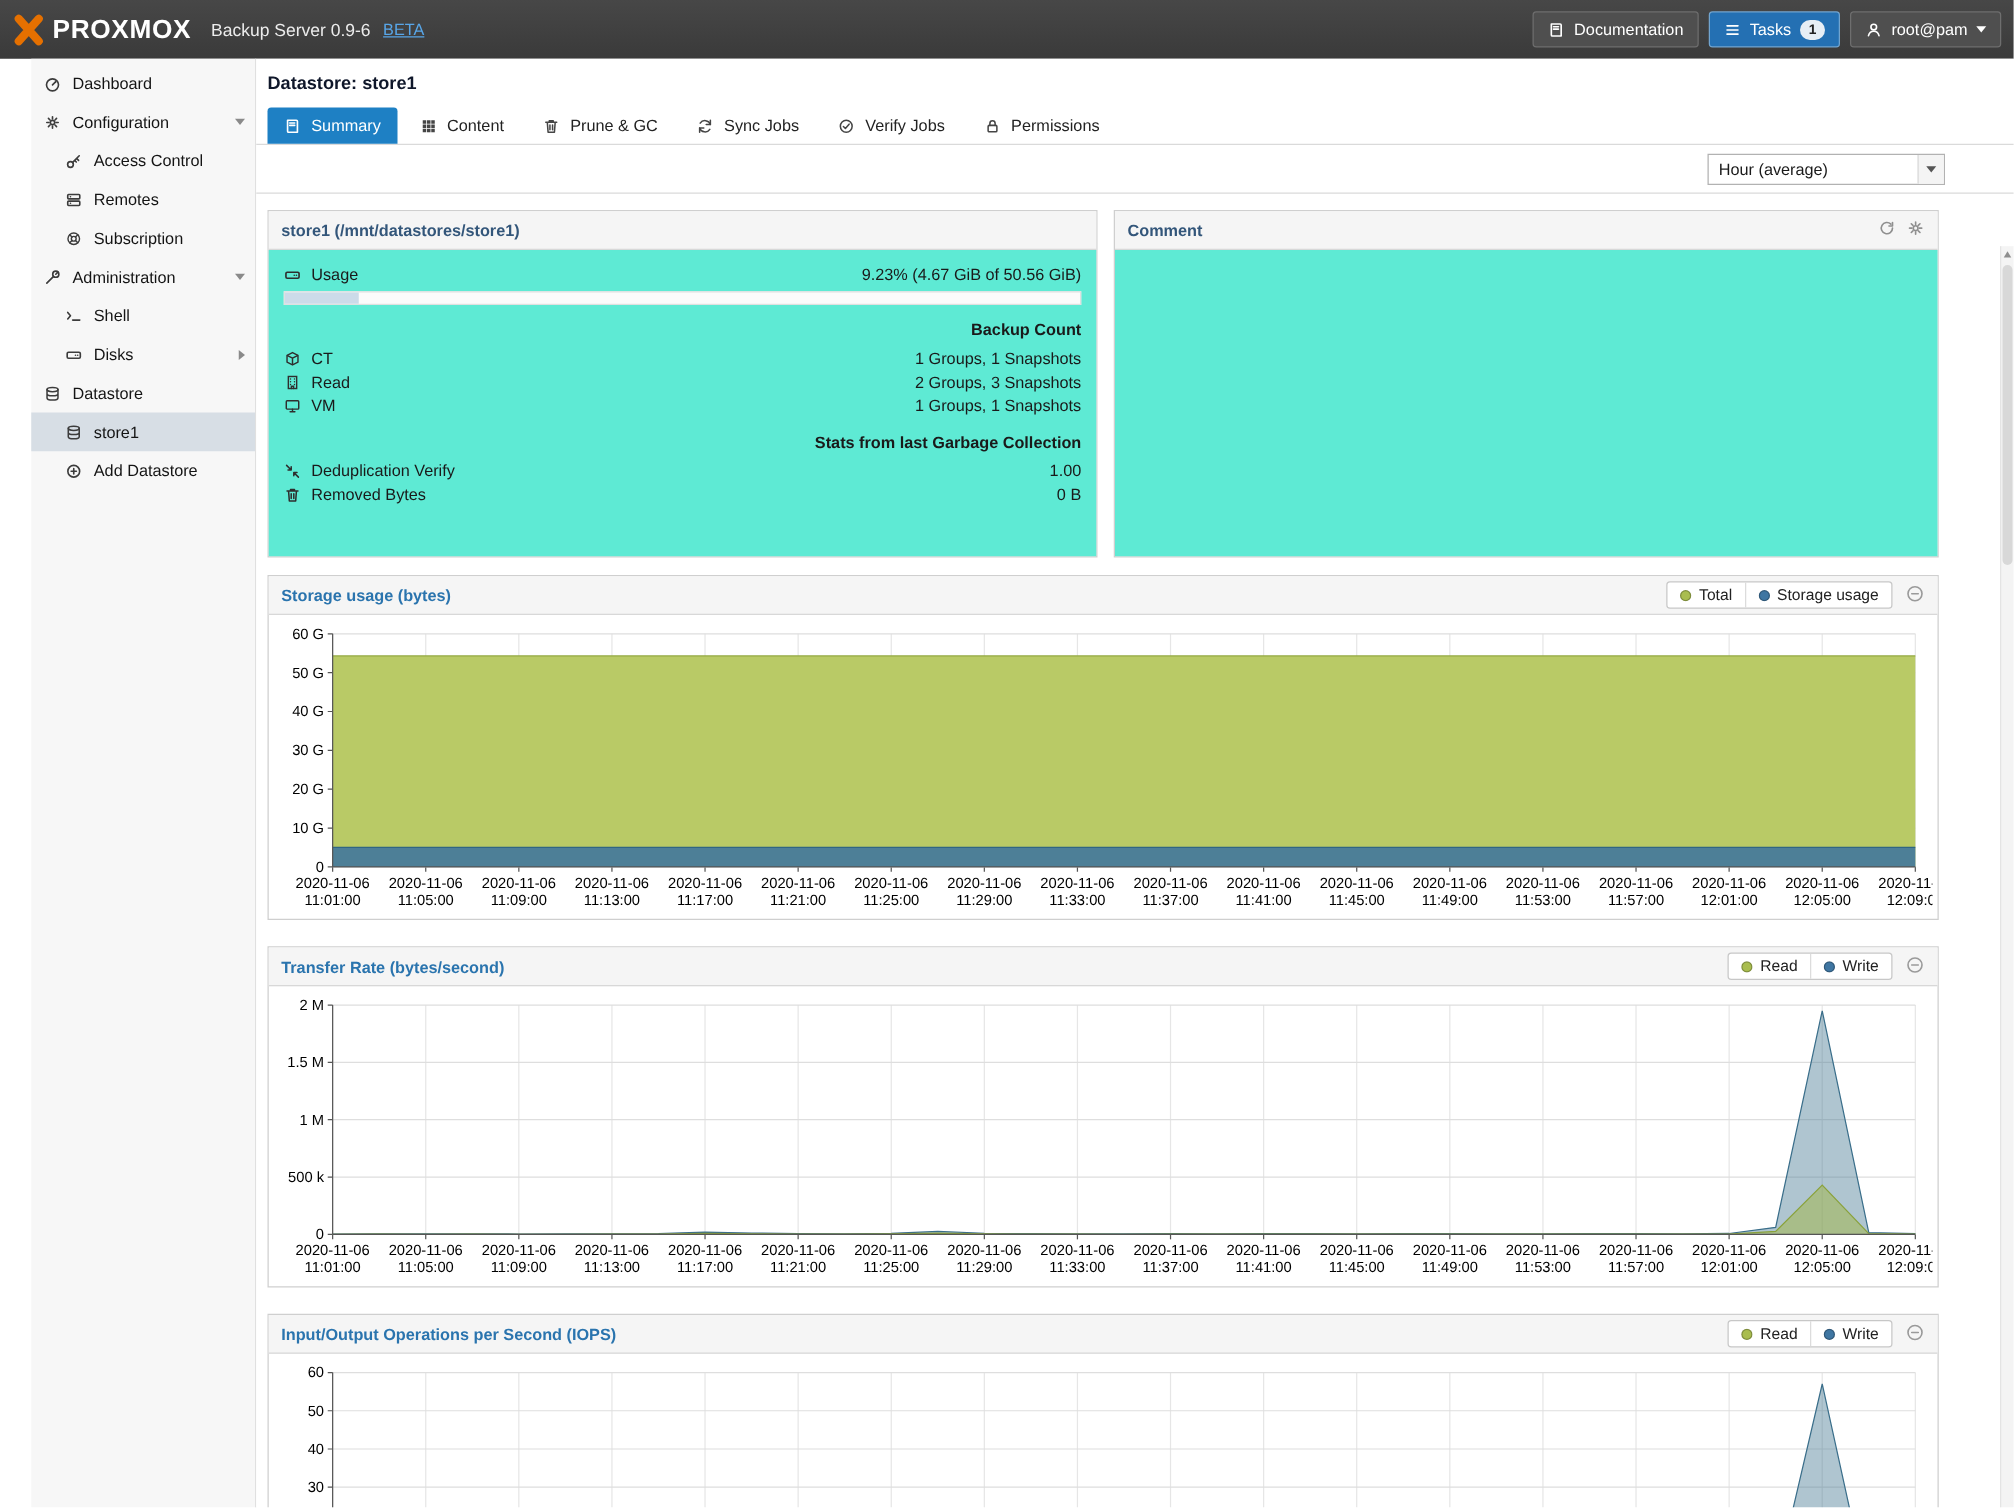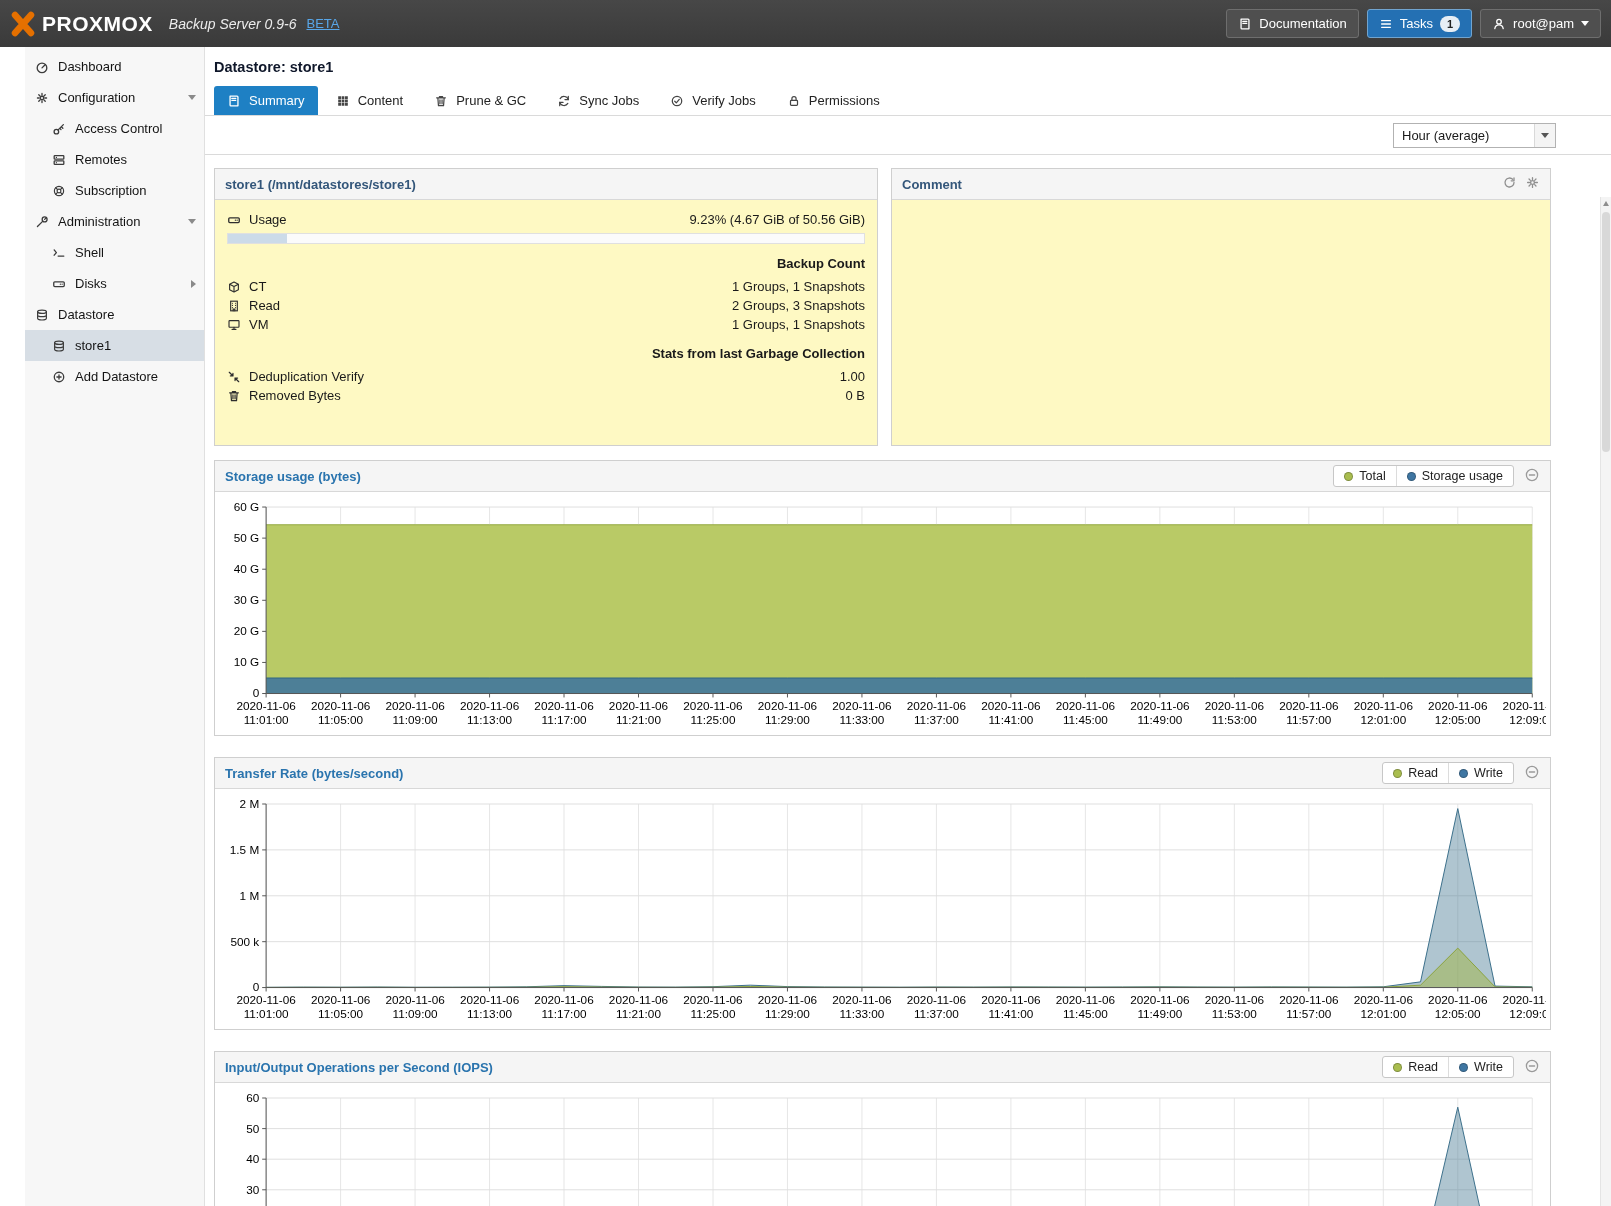--- a/index.html
+++ b/index.html
@@ -4,21 +4,21 @@
 <style>
   * { box-sizing: border-box; margin: 0; padding: 0; }
   html,body { width:1611px; height:1206px; overflow:hidden; }
   body { font-family:"Liberation Sans", sans-serif; font-size:13px; color:#1a1a1a; background:#fff; }
   .app { width:1611px; height:1206px; display:flex; flex-direction:column; overflow:hidden; }
 
   
   .topbar { height:47px; background:linear-gradient(#474747,#3a3a3a); display:flex; align-items:center; padding:0 10px; gap:8px; flex:none; }
   .brand { display:flex; align-items:center; gap:6px; }
   .brand-text { color:#fff; font-weight:bold; font-size:21px; letter-spacing:.5px; }
-  .product { color:#ececec; font-size:14px; margin-left:8px;font-style:italic; }
+  .product { color:#ececec; font-size:14px; margin-left:8px; }
   .beta { color:#58a6e8; font-size:13px; text-decoration:underline; cursor:pointer; margin-left:2px; }
   .spacer { flex:1; }
   .hbtn { background:#4f4f4f; border:1px solid #6e6e6e; color:#fff; height:29px; border-radius:3px; display:flex; align-items:center; gap:7px; padding:0 11px; font-size:13px; font-family:inherit; cursor:pointer; }
   .hbtn.tasks { background:#2470b3; border-color:#71a4cf; }
   .badge { background:#e7eef5; color:#222; border-radius:9px; padding:0 7px; font-size:11px; height:16px; line-height:16px; font-weight:bold; }
   .caret-down-w { width:0; height:0; border-left:4px solid transparent; border-right:4px solid transparent; border-top:5px solid #fff; }
 
   
   .bodyrow { flex:1; display:flex; min-height:0;padding-left:25px; }
   .sidebar { width:180px; flex:none; background:#f7f7f7; border-right:1px solid #e0e0e0; padding-top:4px; }
@@ -35,36 +35,36 @@
   .page-head { padding:12px 10px 8px 9px; }
   .page-title { font-size:14.5px; font-weight:bold; color:#0f172a; }
 
   .tabbar { display:flex; gap:5px; padding:0 0 0 9px; border-bottom:1px solid #dadada; height:33px; align-items:flex-end; }
   .tab { height:29px; display:flex; align-items:center; gap:8px; padding:0 13px; font-size:13px; color:#232323; border-radius:3px 3px 0 0; cursor:pointer; }
   .tab .icn { color:#454545; }
   .tab.active { background:#1e80c4; color:#fff; }
   .tab.active .icn { color:#fff; }
 
   .toolbar { height:39px; flex:none; display:flex; align-items:center; justify-content:flex-end; padding:0 55px 0 10px; border-bottom:1px solid #dadada; }
-  .select { width:163px; height:25px; border:1px solid #b2b2b2; background:#fff; display:flex; align-items:center; padding-left:8px; font-size:13px; cursor:pointer; }
+  .select { width:190px; height:25px; border:1px solid #b2b2b2; background:#fff; display:flex; align-items:center; padding-left:8px; font-size:13px; cursor:pointer; }
   .select .trig { margin-left:auto; width:21px; height:100%; display:flex; align-items:center; justify-content:center; border-left:1px solid #d9d9d9; background:#f4f4f4; }
   .tri-down-dk { width:0; height:0; border-left:4px solid transparent; border-right:4px solid transparent; border-top:5px solid #555; }
 
   .scrollwrap { flex:1; overflow:hidden; padding:13px 60px 0 9px; }
   .row-panels { display:flex; gap:13px; margin-bottom:14px; min-height:278px; align-items:stretch; }
 
   .panel { border:1px solid #cfcfcf; background:#fff;text-align:right; }
   .panel-h { background:#f5f5f5; border-bottom:1px solid #d8d8d8; height:31px; display:flex; align-items:center; padding:0 10px; }
   .panel-title { font-weight:bold; font-size:13px; color:#33567a; }
   .chart-title { color:#2a74ae; }
   .htools { margin-left:auto; display:flex; align-items:center; gap:8px; color:#8f8f8f; }
 
   .store-panel { width:664px; flex:none; display:flex; flex-direction:column; }
   .comment-panel { flex:1; display:flex; flex-direction:column; }
-  .panel-b { flex:1; background:#fef9c3; }
+  .panel-b { flex:1; background:#5eead4; }
   .store-b { padding:10px 12px 12px 12px; }
   .kv-row { display:flex; align-items:center; height:19px; font-size:13px; }
   .kv-row .icn { margin-right:8px; color:#2e2e2e; }
   .kv-val { margin-left:auto; }
   .usage-bar { height:11px; border:1px solid #e0e0e0; background:#fbfbfb; margin:4px 0 6px 0; }
   .usage-fill { height:100%; background:#ccdbe9; }
   .sec-head { font-weight:bold; margin:12px 0 6px 0; font-size:13px; }
 
   
   .chart-panel { margin-bottom:21px; }

